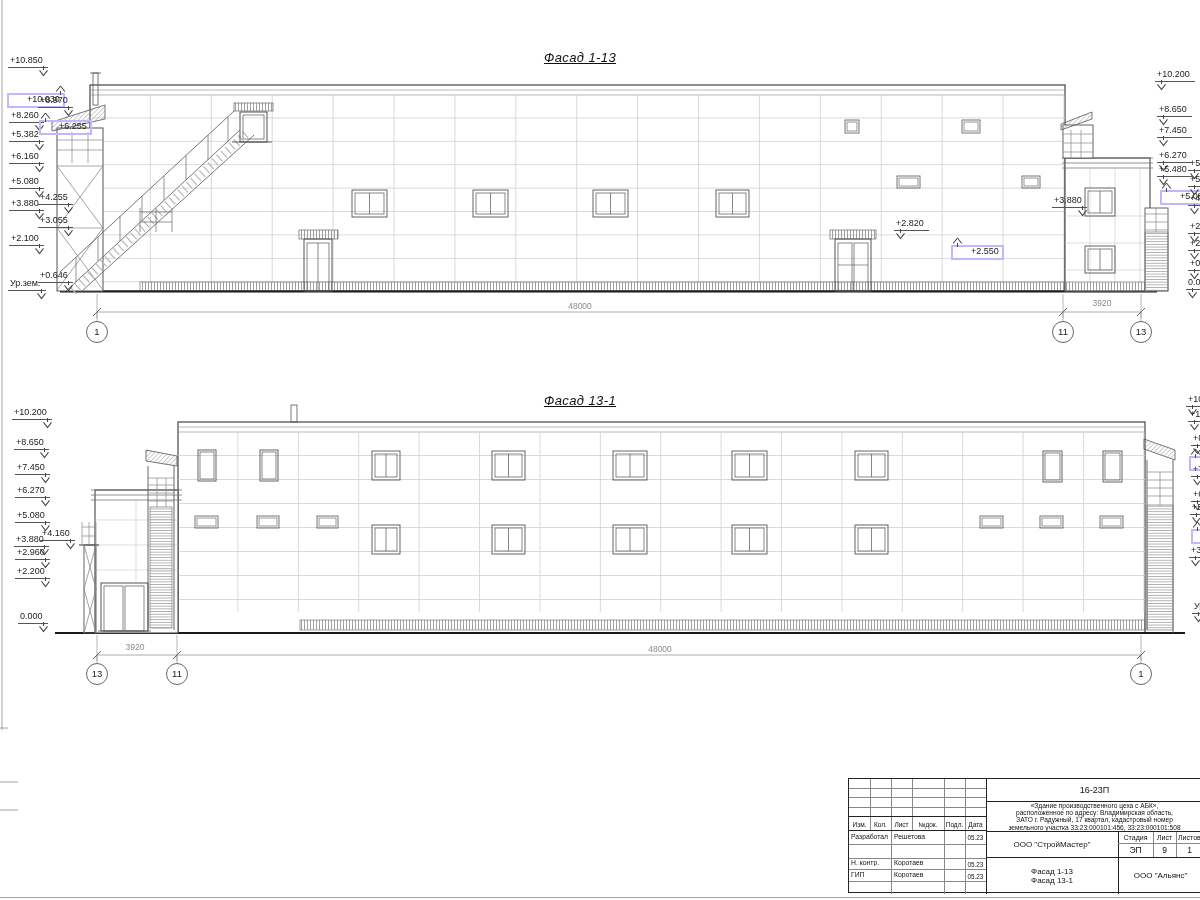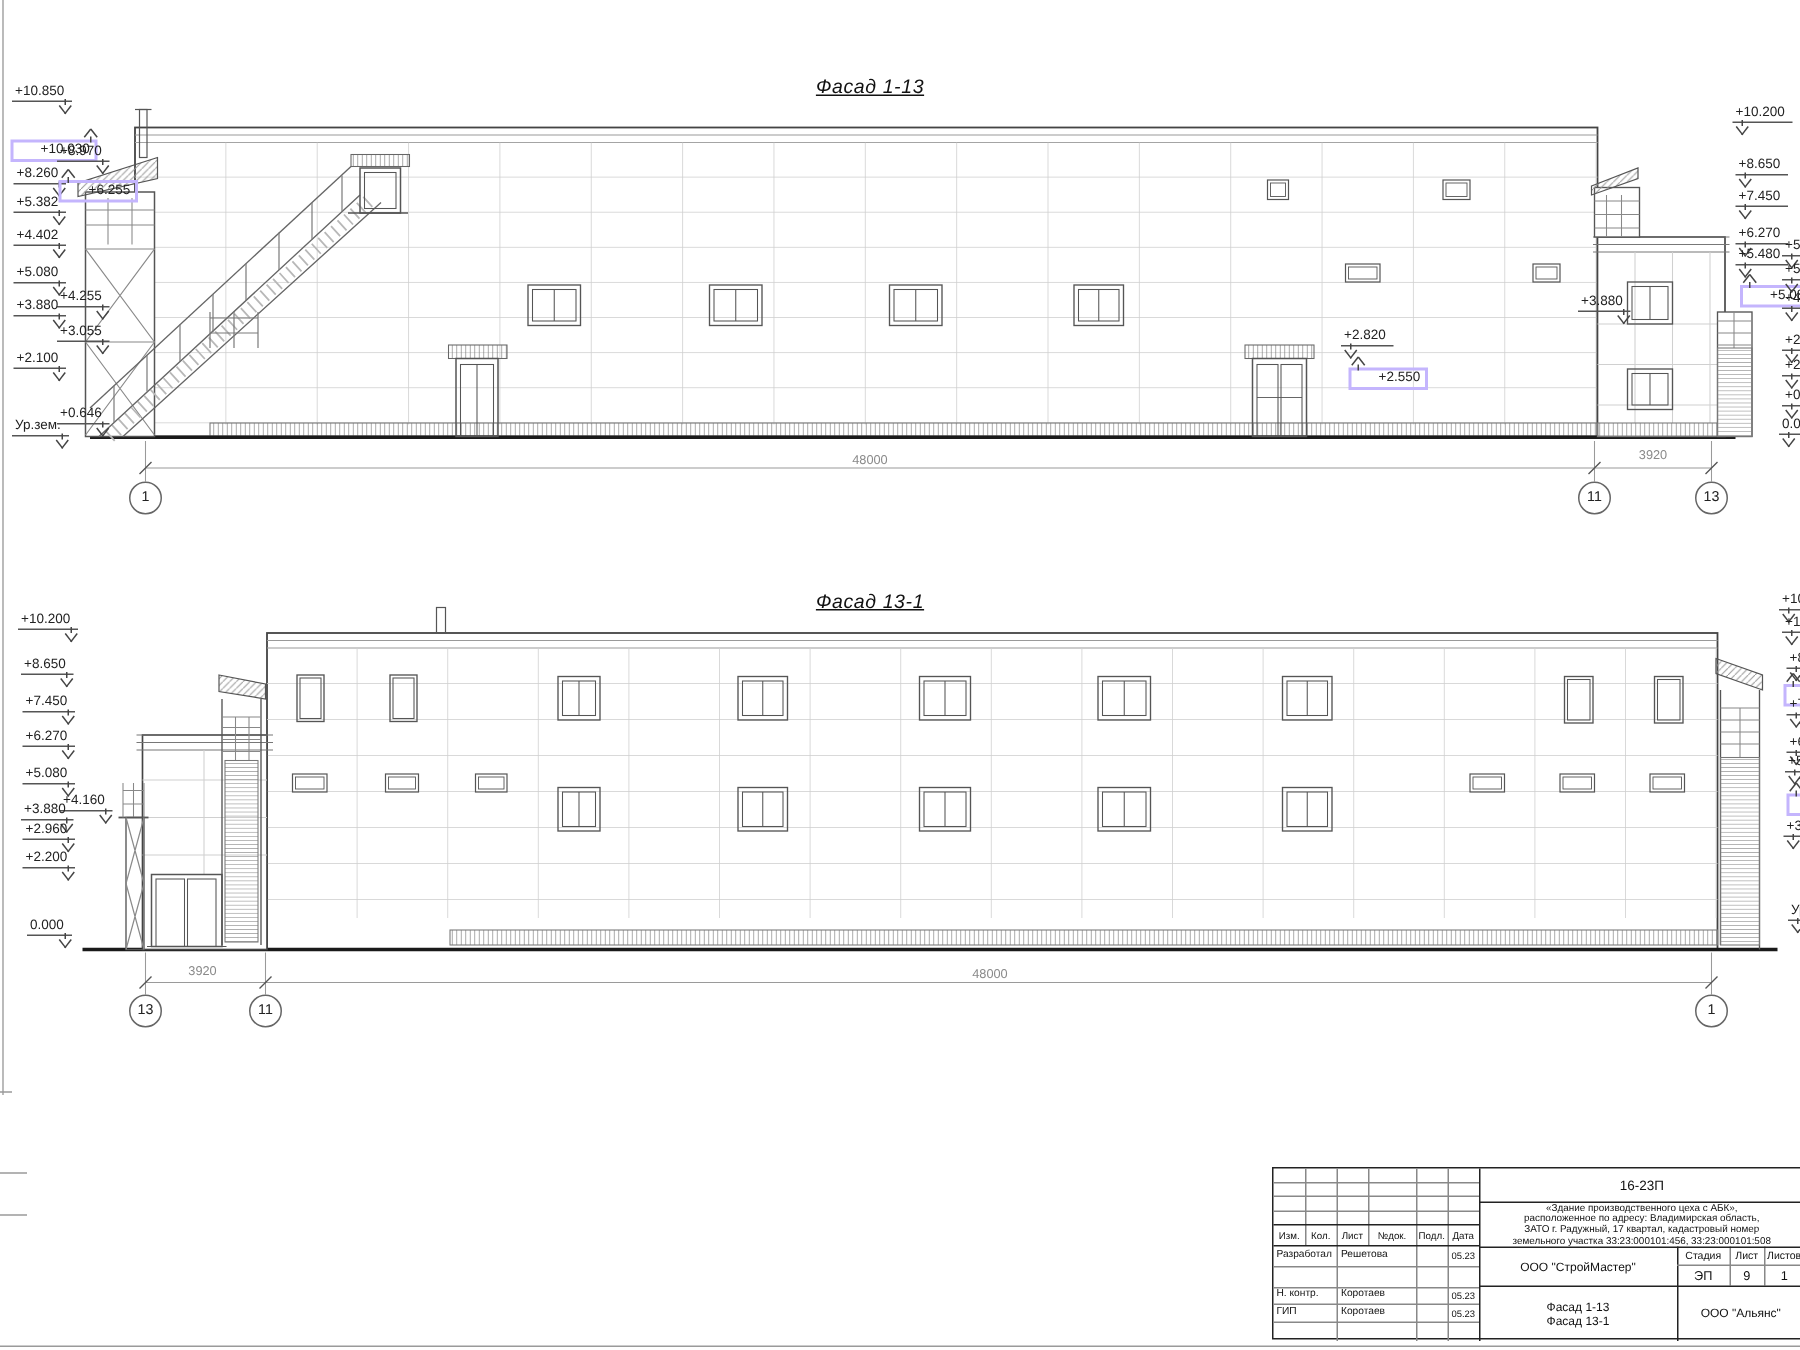--- a/index.html
+++ b/index.html
@@ -299,21 +299,21 @@
       <div class="mark ul b" style="left: 39px; top: 120px;"><span class="mtxt">+6.255</span><span class="flag">
           <i></i>
           <b></b>
           <s></s>
         </span></div>
       <div class="mark dr" style="left: 9px; top: 130px;"><span class="mtxt">+5.382</span><span class="flag">
           <i></i>
           <b></b>
           <s></s>
         </span></div>
-      <div class="mark dr" style="left: 9px; top: 152px;"><span class="mtxt">+4.402</span><span class="flag">
+      <div class="mark dr" style="left: 9px; top: 152px;"><span class="mtxt">+6.160</span><span class="flag">
           <i></i>
           <b></b>
           <s></s>
         </span></div>
       <div class="mark dr" style="left: 9px; top: 177px;"><span class="mtxt">+5.080</span><span class="flag">
           <i></i>
           <b></b>
           <s></s>
         </span></div>
       <div class="mark dr" style="left: 38px; top: 193px;"><span class="mtxt">+4.255</span><span class="flag">
@@ -409,21 +409,21 @@
       <div class="mark dl" style="left: 1186px; top: 278px;"><span class="mtxt">0.0</span><span class="flag">
           <i></i>
           <b></b>
           <s></s>
         </span></div>
       <div class="mark dl" style="left: 894px; top: 219px;"><span class="mtxt">+2.820</span><span class="flag">
           <i></i>
           <b></b>
           <s></s>
         </span></div>
-      <div class="mark ul b" style="left: 899px; top: 245px;"><span class="mtxt">+2.550</span><span class="flag">
+      <div class="mark ul b" style="left: 951px; top: 245px;"><span class="mtxt">+2.550</span><span class="flag">
           <i></i>
           <b></b>
           <s></s>
         </span></div>
       <div class="mark dr" style="left: 1052px; top: 196px;"><span class="mtxt">+3.880</span><span class="flag">
           <i></i>
           <b></b>
           <s></s>
         </span></div>
     </div>

